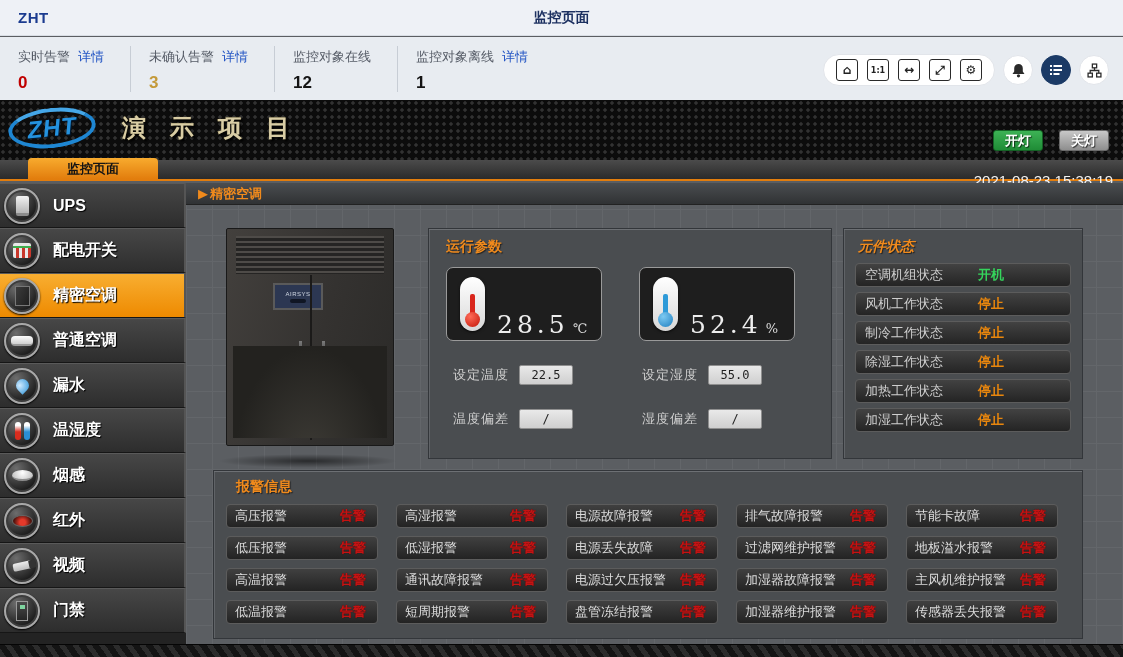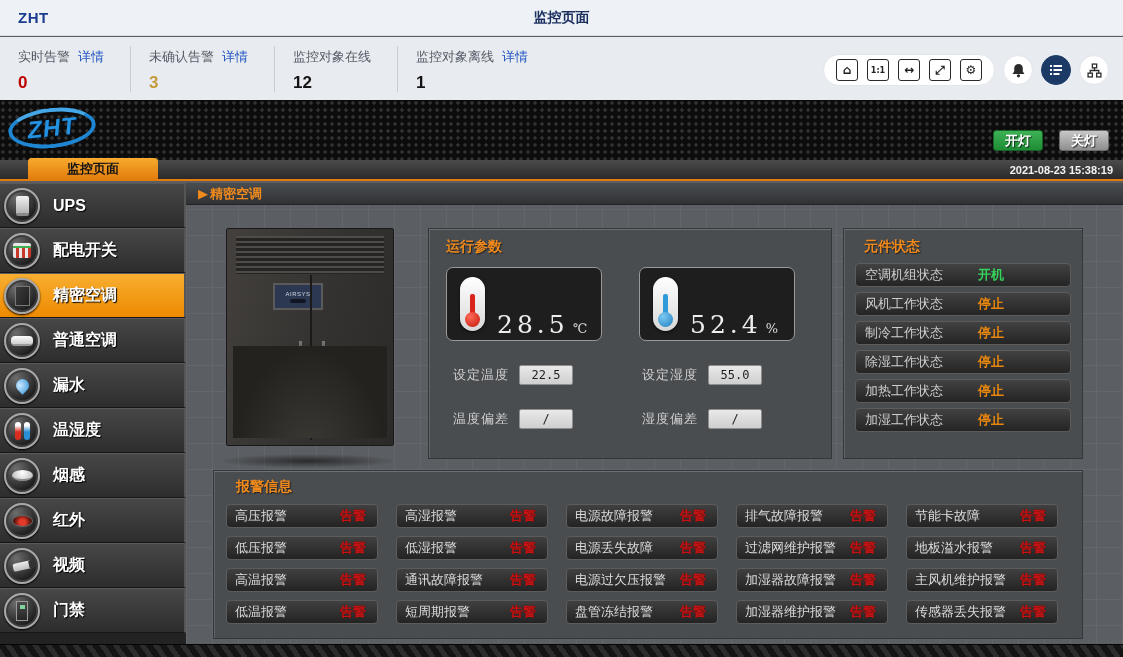--- a/index.html
+++ b/index.html
@@ -55,21 +55,21 @@
   .btn.green { background:linear-gradient(#3db255,#1f8c36); border:1px solid #146325;text-align:center; }
   .btn.gray  { background:linear-gradient(#c8c8c8,#8e8e8e); border:1px solid #6a6a6a; }
   
   .tabstrip { position:absolute; top:160px; left:0; width:1123px; height:21px;
     background:linear-gradient(#4b4b4b,#2a2a2a); border-bottom:2px solid #e27d0d;
     display:flex; align-items:flex-end; }
   .tab { margin-left:28px; height:21px; min-width:130px; padding:0 14px;
     background:linear-gradient(#f8ab2e,#e27d0d); border-radius:4px 4px 0 0;
     display:flex; align-items:center; justify-content:center;
     font-size:13px; font-weight:bold; color:#141414; cursor:pointer; }
-  .datetime { position:absolute; right:10px; top:4px; font-size:11px; font-weight:bold; color:#f2f2f2; }
+  .datetime { position:absolute; right:10px; top:12px; font-size:15px; font-weight:normal; color:#f2f2f2; }
   
   .sidebar { position:absolute; top:183px; left:0; width:186px; bottom:0; background:#232323; }
   .side-item { height:45px; display:flex; align-items:center; gap:13px; padding-left:4px;
     background:linear-gradient(#474747,#2d2d2d); border-top:1px solid #5a5a5a;
     border-bottom:1px solid #161616; border-right:2px solid #555; cursor:pointer; }
   .side-item.active { background:linear-gradient(#f8ae31,#ee8a00); }
   .side-label { font-size:16px; font-weight:bold; color:#fff; text-shadow:1px 1px 1px #000; }
   .icon-circle { width:36px; height:36px; border-radius:50%; flex:none;
     background:radial-gradient(circle at 32% 26%, #6d6d6d, #1d1d1d 72%);
     border:2px solid #a8a8a8; box-shadow:inset 0 0 0 2px #3c3c3c, 0 1px 2px #000;
@@ -151,21 +151,21 @@
   .param-rows { margin-top:17px; padding-left:24px; }
   .param-row { display:flex; margin-bottom:11px;margin-top:24px; }
   .param-group { width:192px; display:flex; align-items:center; gap:10px; }
   .param-label { font-size:13px; color:#cfcfcf; letter-spacing:1px; }
   .param-box { width:54px; height:20px; background:linear-gradient(#e9e9e9,#cfcfcf);
     border:1px solid #8f8f8f; border-radius:2px; font-size:12px; color:#1e1e1e;
     display:flex; align-items:center; justify-content:center;
     font-family:"DejaVu Sans Mono","Liberation Mono",monospace; }
   
   .panel-comp { left:657px; top:22px; width:240px; height:231px; }
-  .panel-comp .panel-title { margin:9px 0 7px 20px; }
+  .panel-comp .panel-title { margin:9px 0 7px 14px;font-style:italic; }
   .comp-rows { padding:0 11px; }
   .comp-row { height:24px; margin-bottom:5px; border-radius:4px;
     background:linear-gradient(#424242,#242424); border:1px solid #5c5c5c;
     display:flex; align-items:center; padding-left:9px; }
   .comp-label { font-size:13px; color:#cfcfcf; width:113px; flex:none; }
   .comp-val { font-size:13px; font-weight:bold; }
   
   .panel-alarm { left:27px; top:264px; width:870px; height:169px; }
   .panel-alarm .panel-title { margin:7px 8px 8px 22px; }
   .alarm-grid { display:grid; grid-template-columns:repeat(5, 152px); gap:8px 18px; padding-left:12px; }
@@ -254,20 +254,21 @@
         </svg>
     </span>
   </div>
 </div>
 
 <div class="banner">
   <div class="logo-wrap">
     <div class="logo-ellipse">
       <span class="logo-txt">ZHT</span>
     </div>
+    <span class="proj-title">演示项目</span>
   </div>
   <div class="banner-btns">
     <span class="btn green">开灯</span>
     <span class="btn gray">关灯</span>
   </div>
 </div>
 
 <div class="tabstrip">
   <div class="tab">监控页面</div>
   <span class="datetime">2021-08-23 15:38:19</span>

